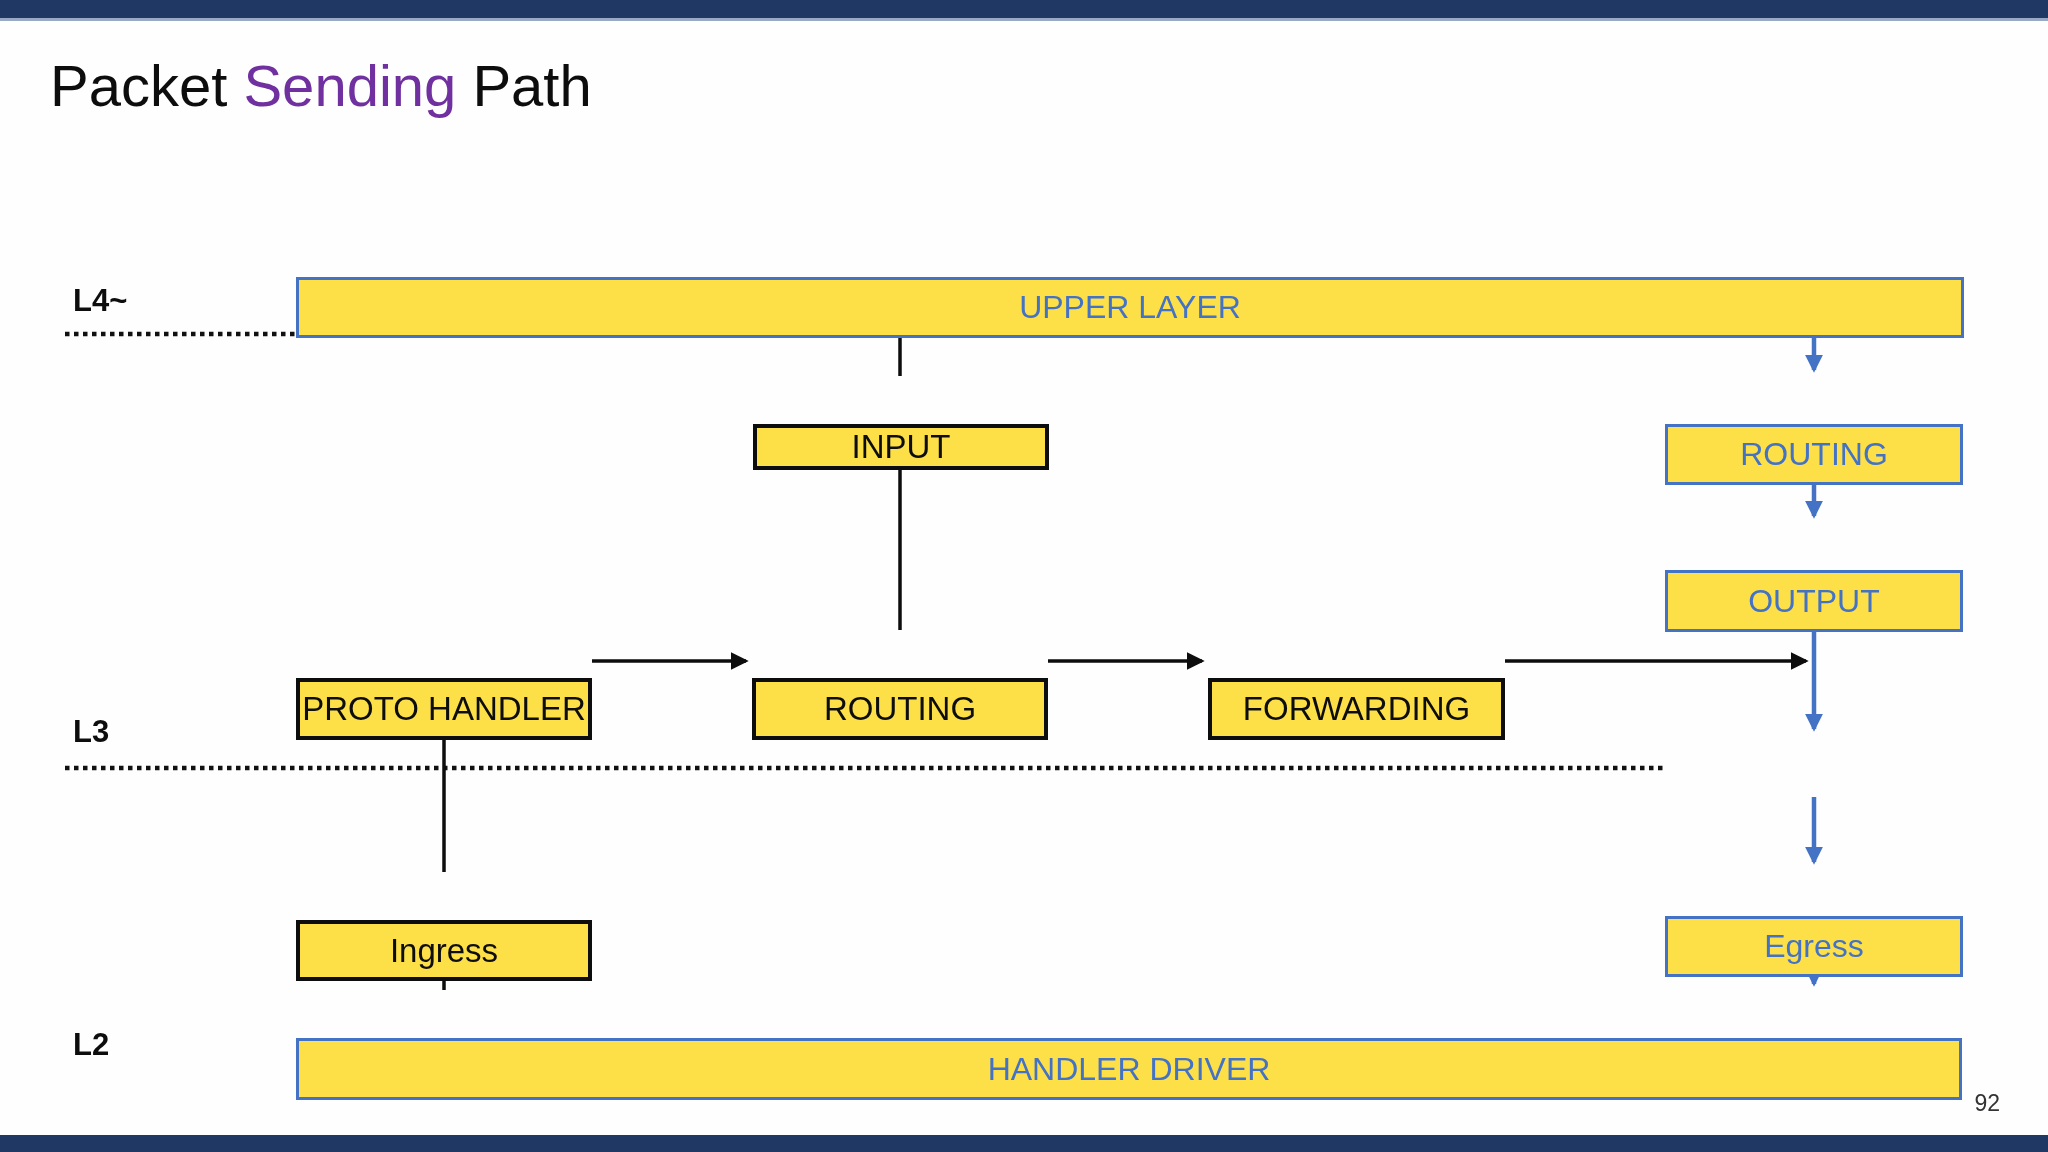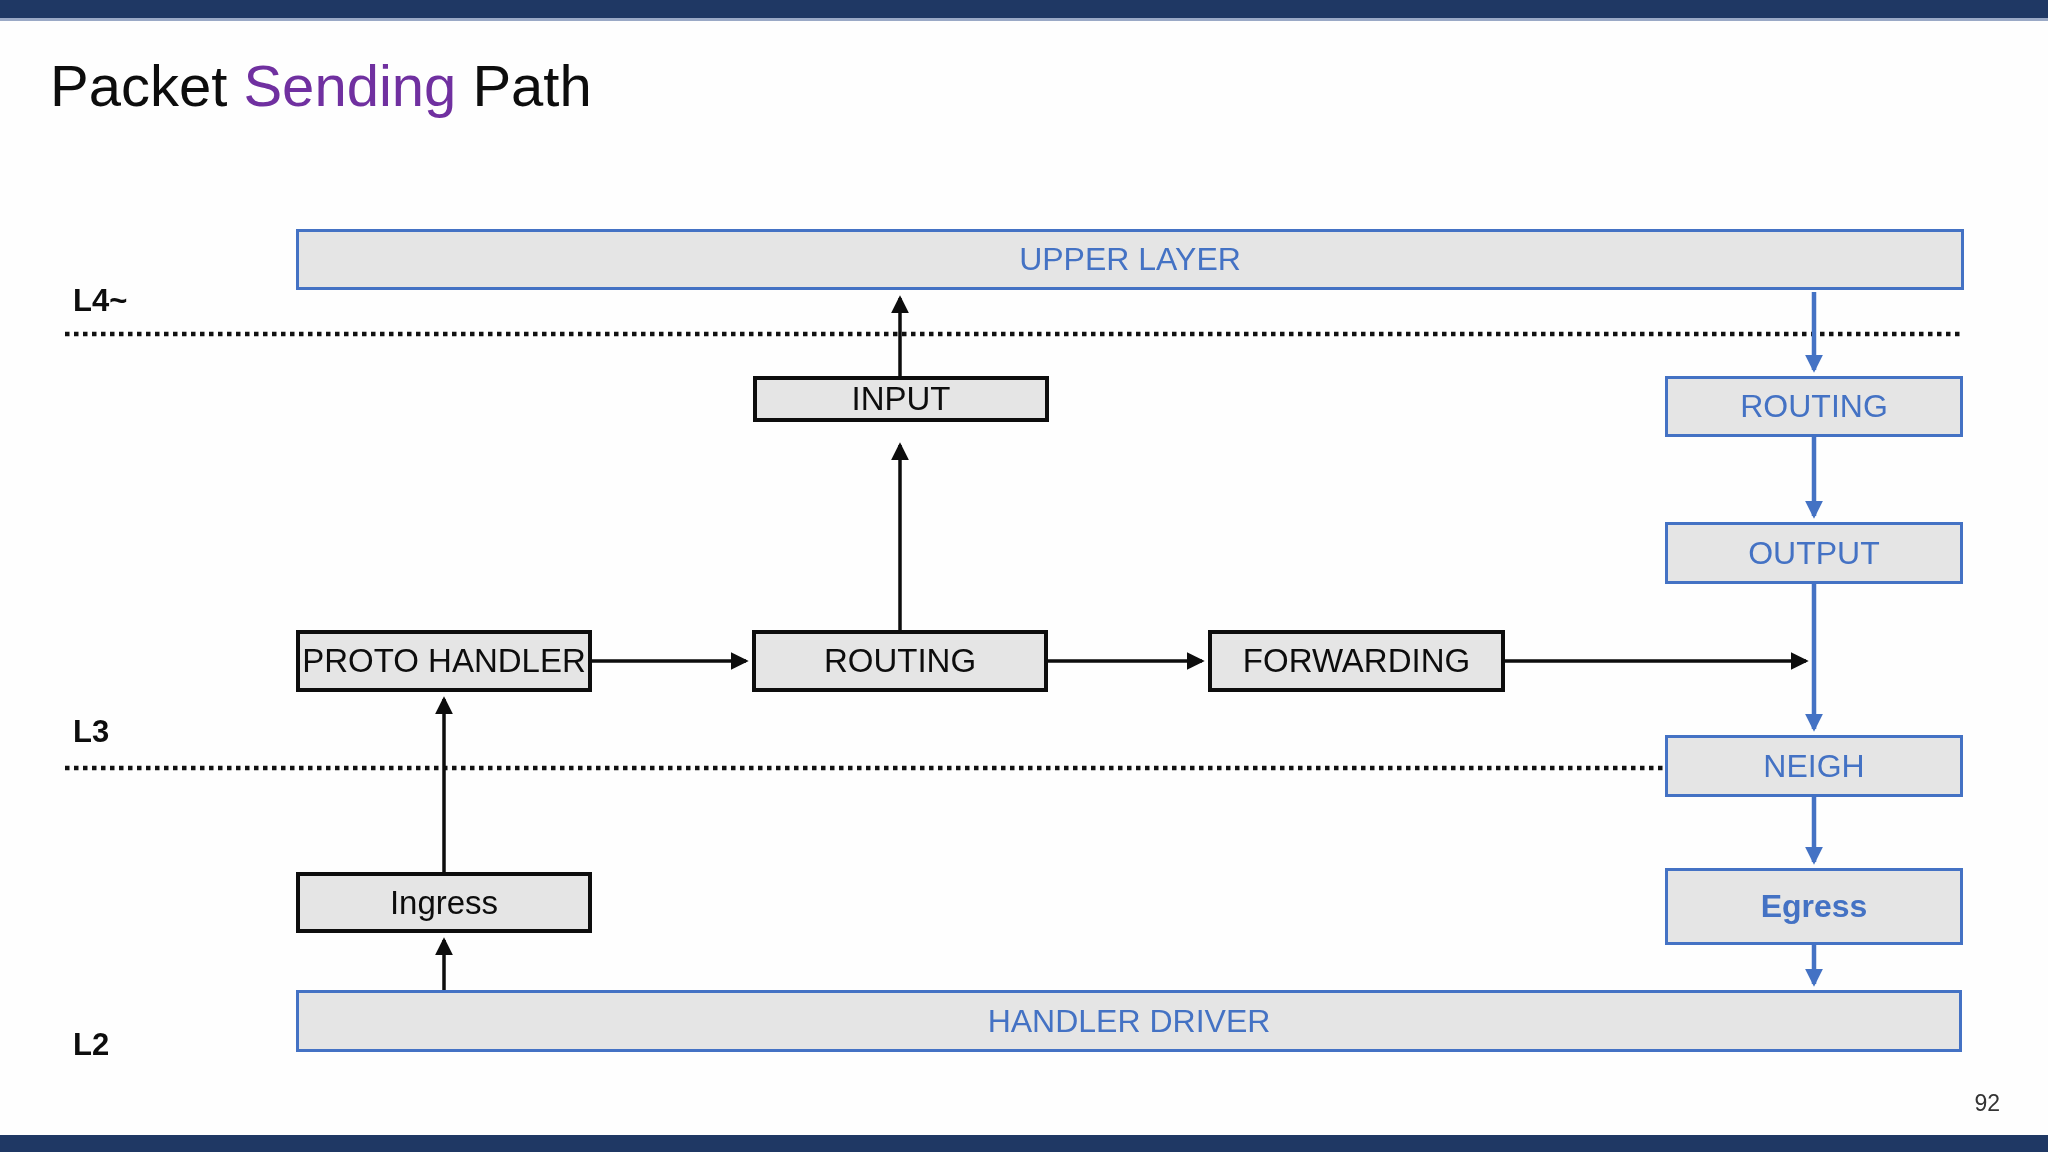--- a/index.html
+++ b/index.html
@@ -26,36 +26,37 @@
     font-size:31px;font-weight:bold;color:#0d0d0d;
   }
   .layer-l4{top:283px;}
   .layer-l3{top:714px;}
   .layer-l2:{}
   .layer-l2{top:1027px;}
 
   .node{
     position:absolute;
     display:flex;align-items:center;justify-content:center;
-    background:#e5e5e5;
+    background:#fde047;
     box-sizing:border-box;
+    margin-top:48px;
   }
   .node.black{border:4px solid #0d0d0d;color:#0d0d0d;font-size:33px;}
   .node.blue{border:3px solid #4472c4;color:#4472c4;font-size:32px;}
 
   .n-upper-layer   {left:296px; top:229px; width:1668px;height:61px;}
   .n-input         {left:753px; top:376px; width:296px; height:46px;}
   .n-routing-right {left:1665px;top:376px; width:298px; height:61px;}
   .n-output        {left:1665px;top:522px; width:298px; height:62px;}
   .n-proto-handler {left:296px; top:630px; width:296px; height:62px;}
   .n-routing-mid   {left:752px; top:630px; width:296px; height:62px;}
   .n-forwarding    {left:1208px;top:630px; width:297px; height:62px;}
   .n-neigh         {left:1665px;top:735px; width:298px; height:62px;}
   .n-ingress       {left:296px; top:872px; width:296px; height:61px;}
-  .n-egress        {left:1665px;top:868px; width:298px; height:77px;font-weight:bold;}
+  .n-egress        {left:1665px;top:868px; width:298px; height:61px;}
   .n-device-driver {left:296px; top:990px; width:1666px;height:62px;}
 
   .overlay{position:absolute;left:0;top:0;pointer-events:none;}
 
   .page-number{
     position:absolute;left:1930px;top:1090px;width:70px;
     text-align:right;font-size:23px;color:#333333;
   }
 </style>
 </head>
@@ -100,21 +101,20 @@
     <line x1="1814" y1="933" x2="1814" y2="984" stroke="#4472c4" stroke-width="4.5" marker-end="url(#headBlue)"></line>
   </svg>
 
   <div class="node blue n-upper-layer">UPPER LAYER</div>
   <div class="node black n-input">INPUT</div>
   <div class="node blue n-routing-right">ROUTING</div>
   <div class="node blue n-output">OUTPUT</div>
   <div class="node black n-proto-handler">PROTO HANDLER</div>
   <div class="node black n-routing-mid">ROUTING</div>
   <div class="node black n-forwarding">FORWARDING</div>
-  <div class="node blue n-neigh">NEIGH</div>
   <div class="node black n-ingress">Ingress</div>
   <div class="node blue n-egress">Egress</div>
   <div class="node blue n-device-driver">HANDLER DRIVER</div>
 
   <div class="page-number">92</div>
 
   <div class="bar-bottom"></div>
 </div>
 
 </body></html>

